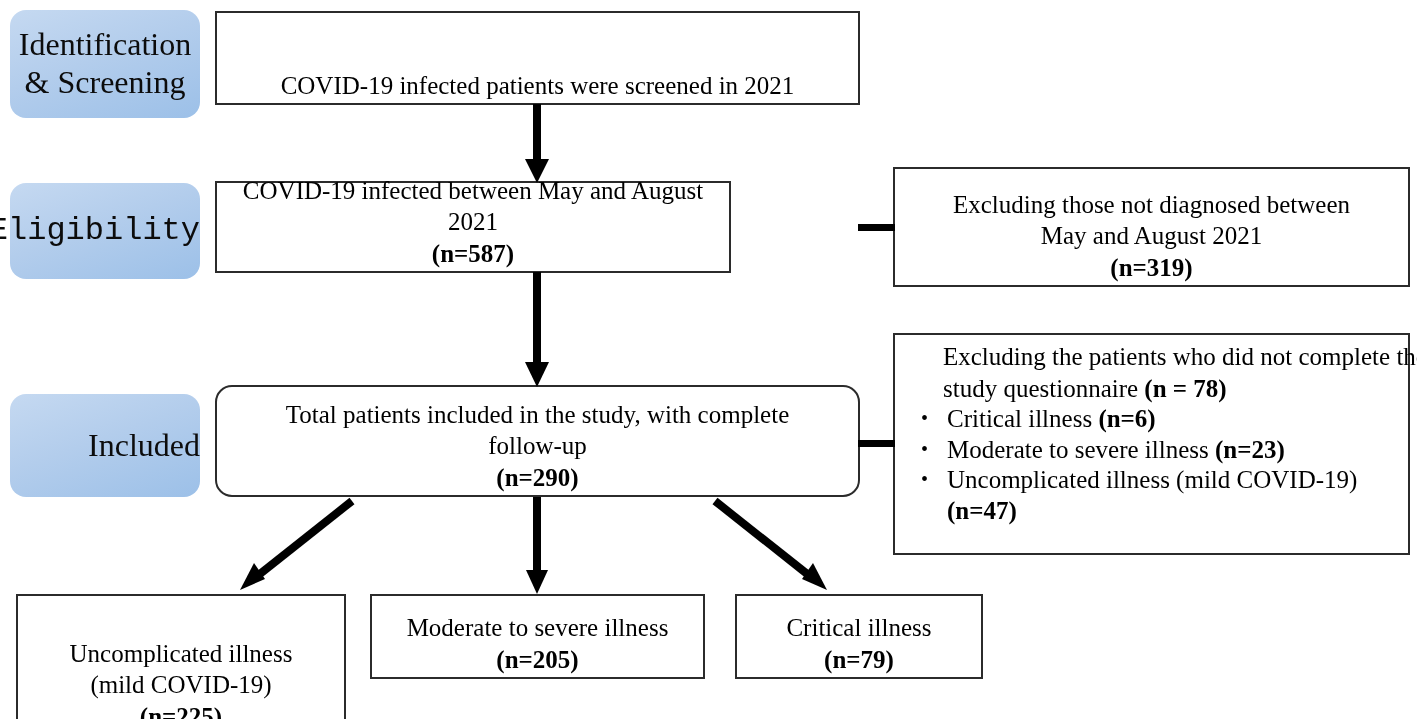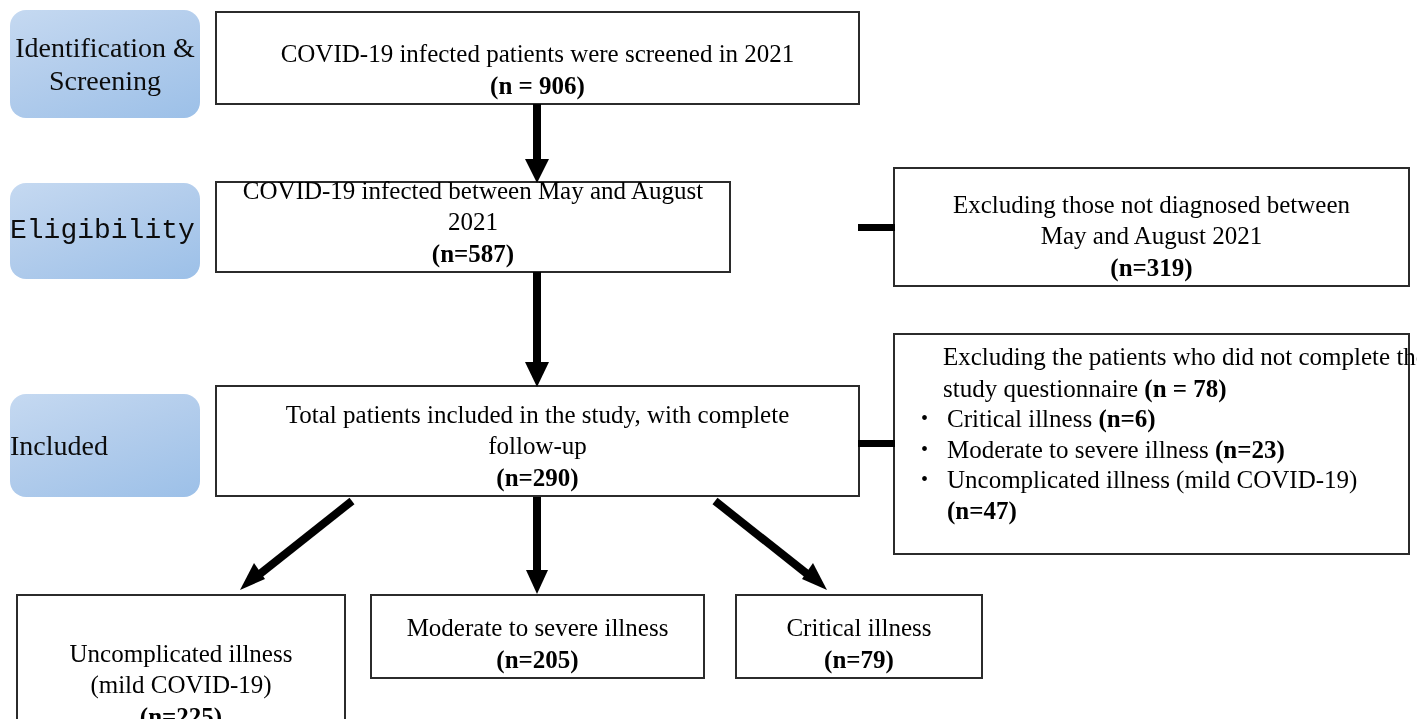--- a/index.html
+++ b/index.html
@@ -21,23 +21,23 @@
     width: 1417px;
     height: 719px;
   }
   
   .stage {
     position: absolute;
     border-radius: 16px;
     background: linear-gradient(160deg, #c5d9f1 0%, #b3cdec 45%, #9cc0e8 100%);
     display: flex;
     align-items: center;
-    justify-content: flex-start;
+    justify-content: flex-end;
     text-align: center;
-    font-size: 28px;
+    font-size: 32px;
     line-height: 1.18;
     color: #0c0c0c;
     box-sizing: border-box;
   }
   
   .box {
     position: absolute;
     background: #ffffff;
     border: 2.5px solid #2b2b2b;
     box-sizing: border-box;
@@ -104,29 +104,28 @@
   <div class="stage" style="left:10px; top:183px; width:190px; height:96px;font-family:Liberation Mono, monospace;">
     <span class="ln">Eligibility</span>
   </div>
 
   <div class="stage" style="left:10px; top:394px; width:190px; height:103px;">
     <span class="ln">Included</span>
   </div>
 
   <div class="box" style="left:215px; top:11px; width:645px; height:94px;">
     <span class="ln">COVID-19 infected patients were screened in 2021</span>
-    <span class="ln b">(n = 906)</span>
   </div>
 
   <div class="box" style="left:215px; top:181px; width:516px; height:92px;">
     <span class="ln">COVID-19 infected between May and August 2021</span>
     <span class="ln b">(n=587)</span>
   </div>
 
-  <div class="box" style="left:215px; top:385px; width:645px; height:112px;">
+  <div class="box" style="left:215px; top:385px; width:645px; height:112px;border-radius:17px;">
     <span class="ln">Total patients included in the study, with complete</span>
     <span class="ln">follow-up</span>
     <span class="ln b">(n=290)</span>
   </div>
 
   <div class="box" style="left:893px; top:167px; width:517px; height:120px;">
     <span class="ln">Excluding those not diagnosed between</span>
     <span class="ln">May and August 2021</span>
     <span class="ln b">(n=319)</span>
   </div>

